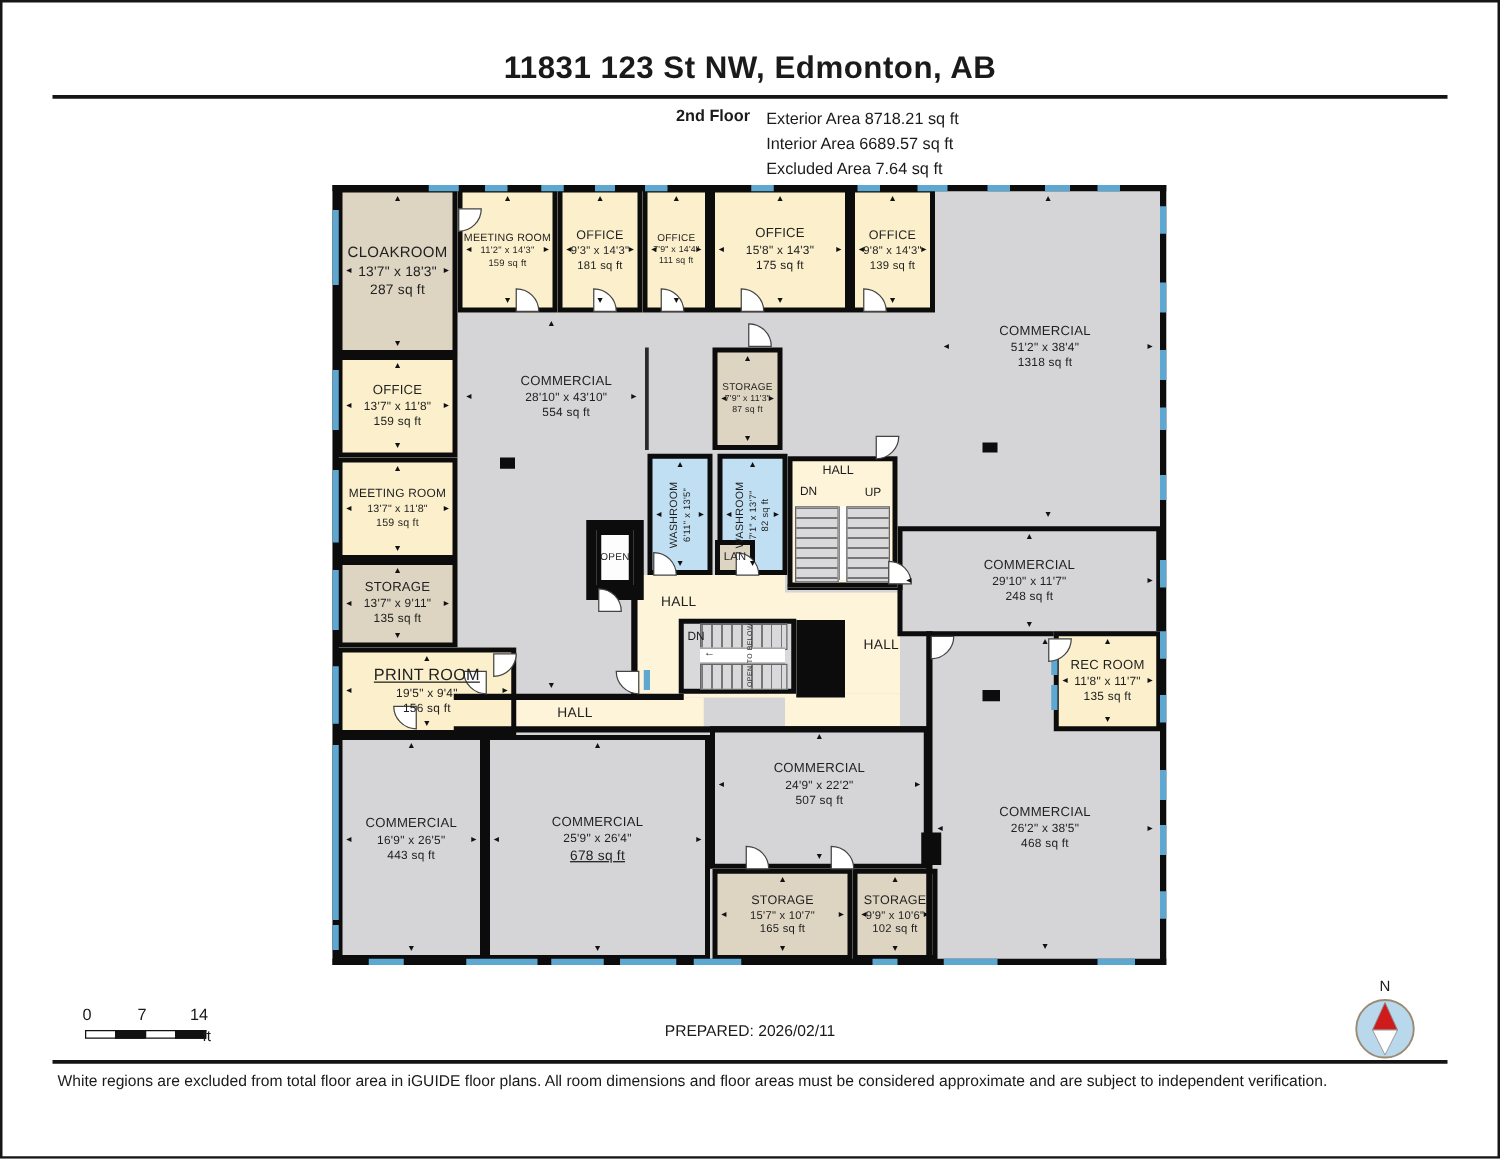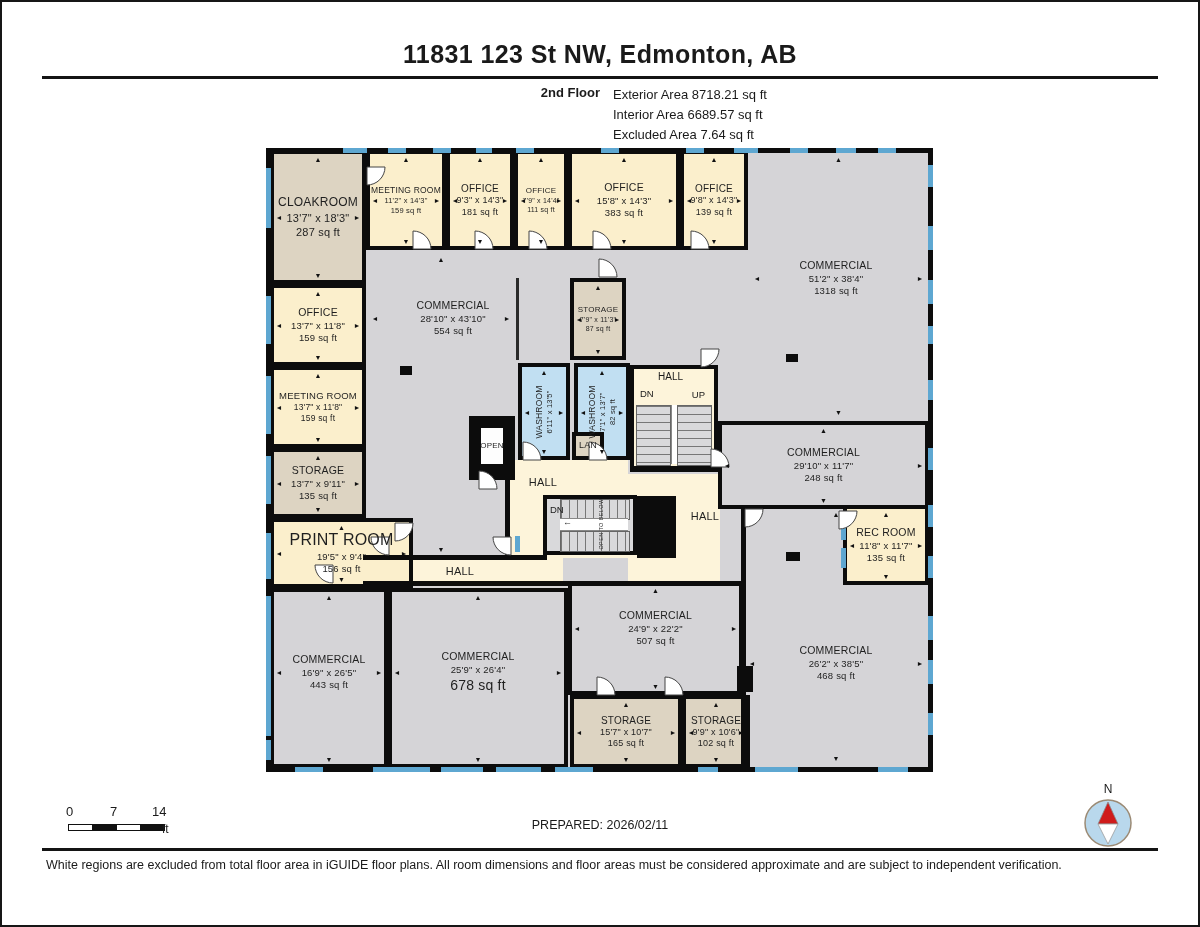--- a/index.html
+++ b/index.html
@@ -264,21 +264,21 @@
       <div style="font-size: 9px;">181 sq ft</div>
     </div>
     <div class="room-label" style="left: 275px; top: 52px;">
       <div style="font-size: 8px;">OFFICE</div>
       <div style="font-size: 7px;">7'9" x 14'4"</div>
       <div style="font-size: 7px;">111 sq ft</div>
     </div>
     <div class="room-label" style="left: 358px; top: 52px;">
       <div style="font-size: 10.5px;">OFFICE</div>
       <div style="font-size: 9.5px;">15'8" x 14'3"</div>
-      <div style="font-size: 9.5px;">383 sq ft</div>
+      <div style="font-size: 9.5px;">175 sq ft</div>
     </div>
     <div class="room-label" style="left: 448px; top: 52px;">
       <div style="font-size: 10px;">OFFICE</div>
       <div style="font-size: 9px;">9'8" x 14'3"</div>
       <div style="font-size: 9px;">139 sq ft</div>
     </div>
     <div class="room-label" style="left: 52px; top: 177px;">
       <div style="font-size: 10.5px;">OFFICE</div>
       <div style="font-size: 9.5px;">13'7" x 11'8"</div>
       <div style="font-size: 9.5px;">159 sq ft</div>
@@ -287,21 +287,21 @@
       <div style="font-size: 9.5px;">MEETING ROOM</div>
       <div style="font-size: 8.5px;">13'7" x 11'8"</div>
       <div style="font-size: 8.5px;">159 sq ft</div>
     </div>
     <div class="room-label" style="left: 52px; top: 335px;">
       <div style="font-size: 10.5px;">STORAGE</div>
       <div style="font-size: 9.5px;">13'7" x 9'11"</div>
       <div style="font-size: 9.5px;">135 sq ft</div>
     </div>
     <div class="room-label" style="left: 75.5px; top: 405px;">
-      <div style="font-size: 16px;">PRINT ROOM</div>
+      <div style="font-size: 13px; text-decoration: underline;">PRINT ROOM</div>
       <div style="font-size: 9.5px;">19'5" x 9'4"</div>
       <div style="font-size: 9.5px;">156 sq ft</div>
     </div>
     <div class="room-label" style="left: 332px; top: 171px;">
       <div style="font-size: 8px;">STORAGE</div>
       <div style="font-size: 7px;">7'9" x 11'3"</div>
       <div style="font-size: 7px;">87 sq ft</div>
     </div>
     <div class="room-label vert" style="left: 278px; top: 263.5px;">
       <div style="font-size: 8.5px;">WASHROOM</div>
@@ -341,21 +341,21 @@
       <div style="font-size: 9.5px;">468 sq ft</div>
     </div>
     <div class="room-label" style="left: 63px; top: 524px;">
       <div style="font-size: 10.5px;">COMMERCIAL</div>
       <div style="font-size: 9.5px;">16'9" x 26'5"</div>
       <div style="font-size: 9.5px;">443 sq ft</div>
     </div>
     <div class="room-label" style="left: 212px; top: 524px;">
       <div style="font-size: 10.5px;">COMMERCIAL</div>
       <div style="font-size: 9.5px;">25'9" x 26'4"</div>
-      <div style="font-size: 14px;">678 sq ft</div>
+      <div style="font-size: 11px; text-decoration: underline;">678 sq ft</div>
     </div>
     <div class="room-label" style="left: 389.5px; top: 480px;">
       <div style="font-size: 10.5px;">COMMERCIAL</div>
       <div style="font-size: 9.5px;">24'9" x 22'2"</div>
       <div style="font-size: 9.5px;">507 sq ft</div>
     </div>
     <div class="room-label" style="left: 360px; top: 583.5px;">
       <div style="font-size: 10px;">STORAGE</div>
       <div style="font-size: 9px;">15'7" x 10'7"</div>
       <div style="font-size: 9px;">165 sq ft</div>

